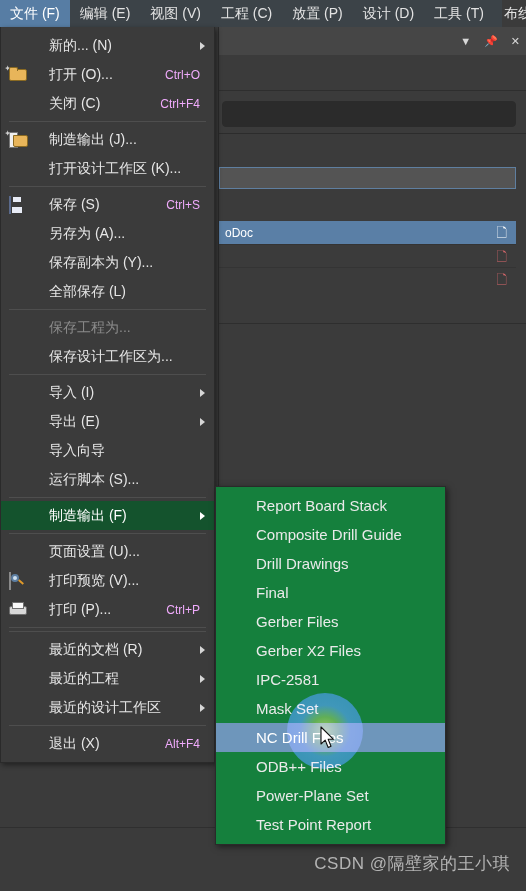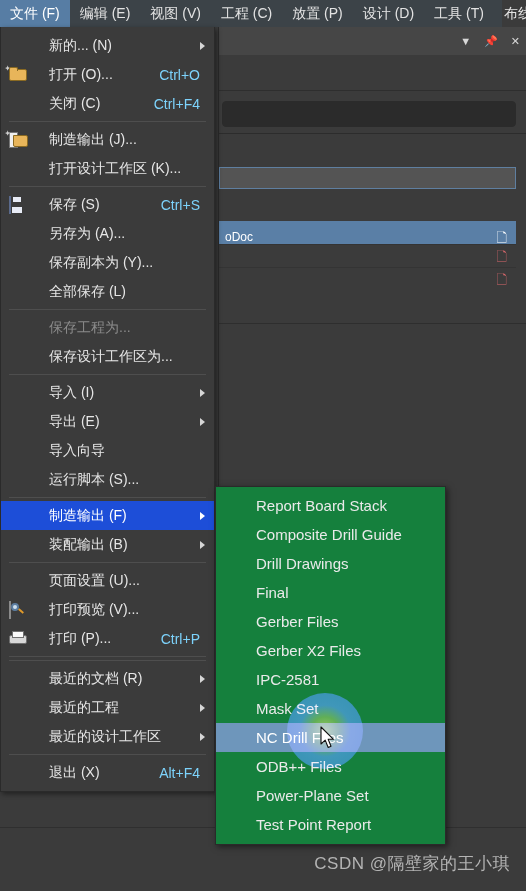--- a/index.html
+++ b/index.html
@@ -81,23 +81,23 @@
     position:absolute; left:0; top:27px; width:215px;
     background:#3b3b3b; border:1px solid #2a2a2a; border-top:none;
     padding:4px 0 4px 0;
     box-shadow:2px 2px 5px rgba(0,0,0,.45);
   }
   .mi{
     position:relative; height:29px; display:flex; align-items:center;
     color:#e6e6e6; font-size:14px; padding-left:48px; white-space:nowrap;
   }
   .mi.disabled{ color:#8b8b8b; }
-  .mi.highlight{ background:#1d4ed8; color:#ffffff;align-items:center; }
+  .mi.highlight{ background:#14532d; color:#ffffff;align-items:center; }
   .mi .lbl{ flex:0 0 auto; }
-  .mi .accel{ position:absolute; right:14px; color:#7dd3fc; font-size:14px; }
+  .mi .accel{ position:absolute; right:14px; color:#f0abfc; font-size:12px; }
   .mi .arrow{
     position:absolute; right:9px; width:0; height:0;
     border-left:5px solid #d6d6d6; border-top:4px solid transparent; border-bottom:4px solid transparent;
   }
   .mi.highlight .arrow{ border-left-color:#ffffff; }
   .msep{ height:1px; margin:3px 8px 3px 8px; background:#4e4e4e; }
 
   .mi-ico{ position:absolute; left:8px; top:50%; transform:translateY(-50%);
            width:18px; height:16px; }
 
@@ -183,21 +183,21 @@
       <div class="panel-header">
         <span class="hdr-icon">▼</span>
         <span class="hdr-icon">📌</span>
         <span class="hdr-icon">✕</span>
       </div>
       <div class="panel-sub"></div>
       <div class="search-box"></div>
       <div class="filter-sep"></div>
       <div class="combo-box"></div>
 
-      <div class="doc-row sel" style="top:194px;align-items:flex-end;">
+      <div class="doc-row sel" style="top:194px;">
         <span>oDoc</span>
         <span class="pg-icon white">🗋</span>
       </div>
       <div class="doc-row r2" style="top:217px;">
         <span></span>
         <span class="pg-icon red">🗋</span>
       </div>
       <div class="doc-row r3" style="top:240px;">
         <span></span>
         <span class="pg-icon red">🗋</span>
@@ -274,24 +274,20 @@
       </div>
       <div class="mi">
         <span class="lbl">导入向导</span>
       </div>
       <div class="mi">
         <span class="lbl">运行脚本 (S)...</span>
       </div>
       <div class="msep"></div>
       <div class="mi highlight">
         <span class="lbl">制造输出 (F)</span>
-        <span class="arrow"></span>
-      </div>
-      <div class="mi">
-        <span class="lbl">装配输出 (B)</span>
         <span class="arrow"></span>
       </div>
       <div class="msep"></div>
       <div class="mi">
         <span class="lbl">页面设置 (U)...</span>
       </div>
       <div class="mi">
         <span class="mi-ico"><span class="ic-preview"><span class="mag"></span><span class="hdl"></span></span></span>
         <span class="lbl">打印预览 (V)...</span>
       </div>

